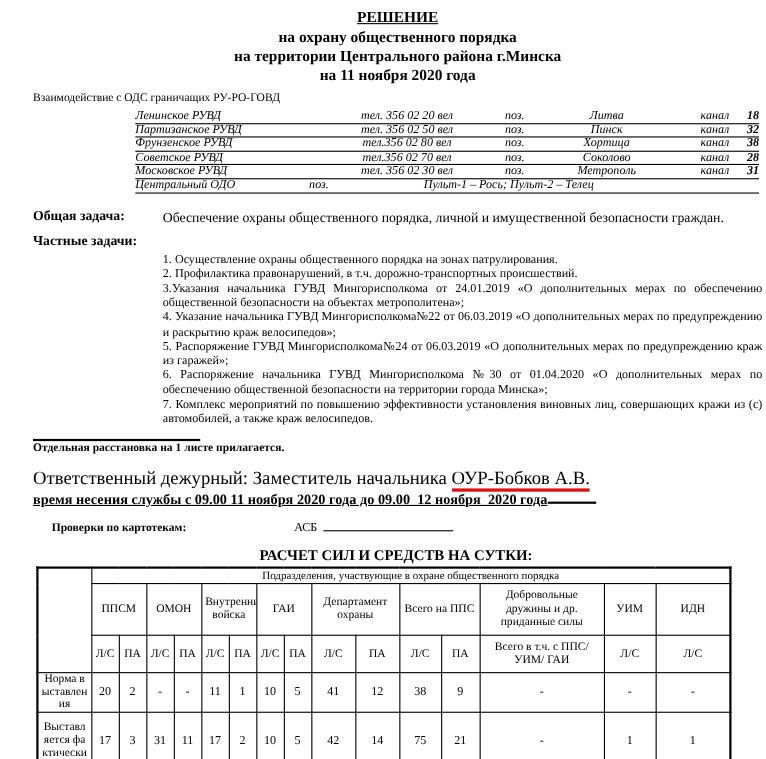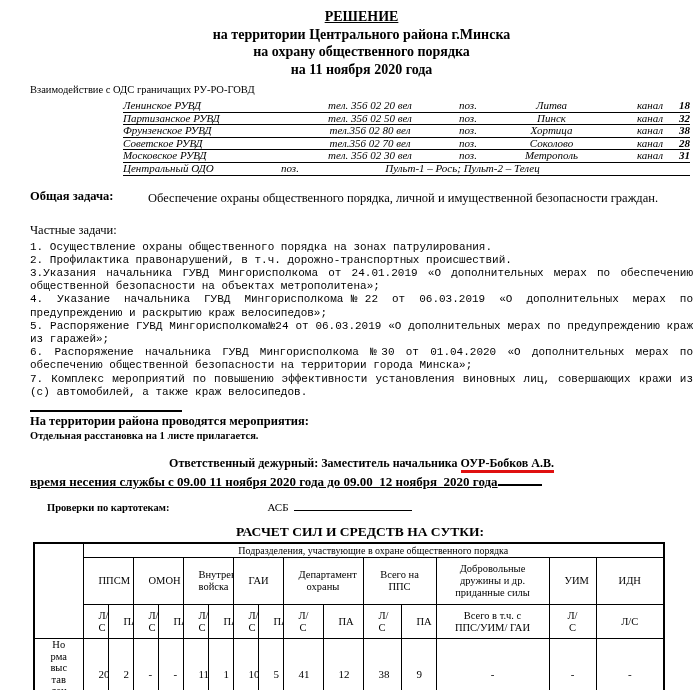--- a/index.html
+++ b/index.html
@@ -18,60 +18,60 @@
   .ods-name{width:158px;}
   .ods-phone{width:178px;text-align:center;}
   .ods-pos-label{width:46px;}
   .ods-position{flex:1;text-align:center;}
   .ods-channel{display:flex;justify-content:flex-end;gap:16px;width:92px;white-space:nowrap;}
   .ods-channel .num{font-weight:bold;}
   
   .task-row{display:flex;margin-top:12px;}
   .task-label{width:118px;font-weight:bold;font-size:12.5px;line-height:16px;flex:none;}
   .task-text{flex:1;font-size:12.5px;line-height:21px;text-align:justify;}
-  .private-label{font-weight:normal;font-size:12.5px;margin-top:14px;}
-  .task-items{margin-top:3px;font-family:Liberation Mono, monospace;}
+  .private-label{font-weight:bold;font-size:12.5px;margin-top:3px;}
+  .task-items{margin-left:118px;margin-top:3px;}
   .task-item{font-size:11px;line-height:13.2px;text-align:justify;}
   
   .sep-line{width:152px;border-top:2px solid #000;margin-top:11px;}
   .events-header{font-weight:bold;font-size:12.5px;line-height:15px;margin-top:2px;}
   .events-note{font-weight:bold;font-size:10.5px;line-height:13px;}
-  .duty-line{font-weight:bold;font-size:12px;line-height:16px;margin-top:13px;white-space:pre;text-align:center;}
+  .duty-line{font-weight:normal;font-size:17px;line-height:16px;margin-top:13px;white-space:pre;}
   .duty-name{border-bottom:3px solid #e01010;}
   .time-line{font-weight:bold;font-size:13px;line-height:17px;white-space:pre;}
   .time-text{text-decoration:underline;}
   .time-tail{display:inline-block;width:44px;border-bottom:2px solid #000;height:13px;}
   .checks-line{margin-top:9px;margin-left:17px;font-size:10.5px;}
   .checks-label{font-weight:bold;}
   .checks-value{font-size:11px;margin-left:98px;}
   .checks-tail{display:inline-block;width:118px;border-bottom:1px solid #000;height:11px;margin-left:6px;}
   
   .calc-title{font-weight:bold;font-size:13.5px;text-align:center;margin-top:11px;margin-bottom:2px;width:660px;}
   table.calc{border-collapse:collapse;table-layout:fixed;width:630px;margin-left:3px;}
-  table.calc th,table.calc td{border:1px solid #000;padding:0 15px;text-align:center;
+  table.calc th,table.calc td{border:1px solid #000;padding:0 3px;text-align:center;
        vertical-align:middle;font-weight:normal;overflow:hidden;}
   table.calc{border:2px solid #000;}
   .h1 th{font-size:10px;line-height:12px;height:13px;}
   .h2 th{font-size:10.5px;line-height:12px;height:46px;}
   .h3 th{font-size:10.5px;line-height:12px;height:33px;}
   .corner{background:#fff;}
   td.rowlabel{font-size:10.5px;line-height:11.5px;word-break:break-all;}
   td.val{font-weight:bold;font-size:11px;}
   tr.r1 td{height:34px;}
   tr.r2 td{height:51px;}
 </style>
 </head>
 <body>
 
 <div class="page">
 
   <div class="title-block">
     <div class="title-line u">РЕШЕНИЕ</div>
+    <div class="title-line">на охрану общественного порядка</div>
     <div class="title-line">на территории Центрального района г.Минска</div>
-    <div class="title-line">на охрану общественного порядка</div>
     <div class="title-line">на 11 ноября 2020 года</div>
   </div>
 
   <div class="ods-header">Взаимодействие с ОДС граничащих РУ-РО-ГОВД</div>
 
   <div class="ods-list">
     <div class="ods-row">
       <span class="ods-name">Ленинское РУВД</span>
       <span class="ods-phone">тел. 356 02 20 вел</span>
       <span class="ods-pos-label">поз.</span>
@@ -143,21 +143,20 @@
     <div class="task-item">1. Осуществление охраны общественного порядка на зонах патрулирования.</div>
     <div class="task-item">2. Профилактика правонарушений, в т.ч. дорожно-транспортных происшествий.</div>
     <div class="task-item">3.Указания начальника ГУВД Мингорисполкома от 24.01.2019 «О дополнительных мерах по обеспечению общественной безопасности на объектах метрополитена»;</div>
     <div class="task-item">4. Указание начальника ГУВД Мингорисполкома№22 от 06.03.2019 «О дополнительных мерах по предупреждению и раскрытию краж велосипедов»;</div>
     <div class="task-item">5. Распоряжение ГУВД Мингорисполкома№24 от 06.03.2019 «О дополнительных мерах по предупреждению краж из гаражей»;</div>
     <div class="task-item">6. Распоряжение начальника ГУВД Мингорисполкома №30 от 01.04.2020 «О дополнительных мерах по обеспечению общественной безопасности на территории города Минска»;</div>
     <div class="task-item">7. Комплекс мероприятий по повышению эффективности установления виновных лиц, совершающих кражи из (с) автомобилей, а также краж велосипедов.</div>
   </div>
 
   <div class="sep-line"></div>
-  <div class="events-header">На территории района проводятся мероприятия:</div>
   <div class="events-note">Отдельная расстановка на 1 листе прилагается.</div>
 
   <div class="duty-line"><span>Ответственный дежурный: Заместитель начальника </span><span class="duty-name">ОУР-Бобков А.В.</span></div>
 
   <div class="time-line"><span class="time-text">время несения службы с 09.00 11 ноября 2020 года до 09.00  12 ноября  2020 года</span><span class="time-tail"></span></div>
 
   <div class="checks-line">
     <span class="checks-label">Проверки по картотекам:</span><span class="checks-value">АСБ</span><span class="checks-tail"></span>
   </div>
 

